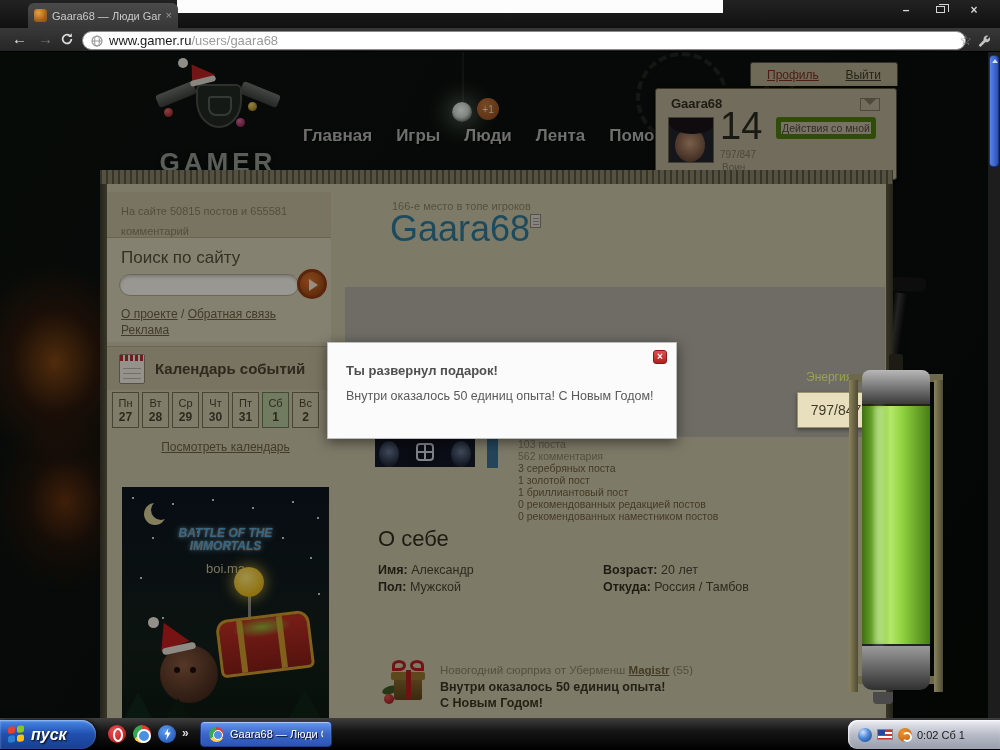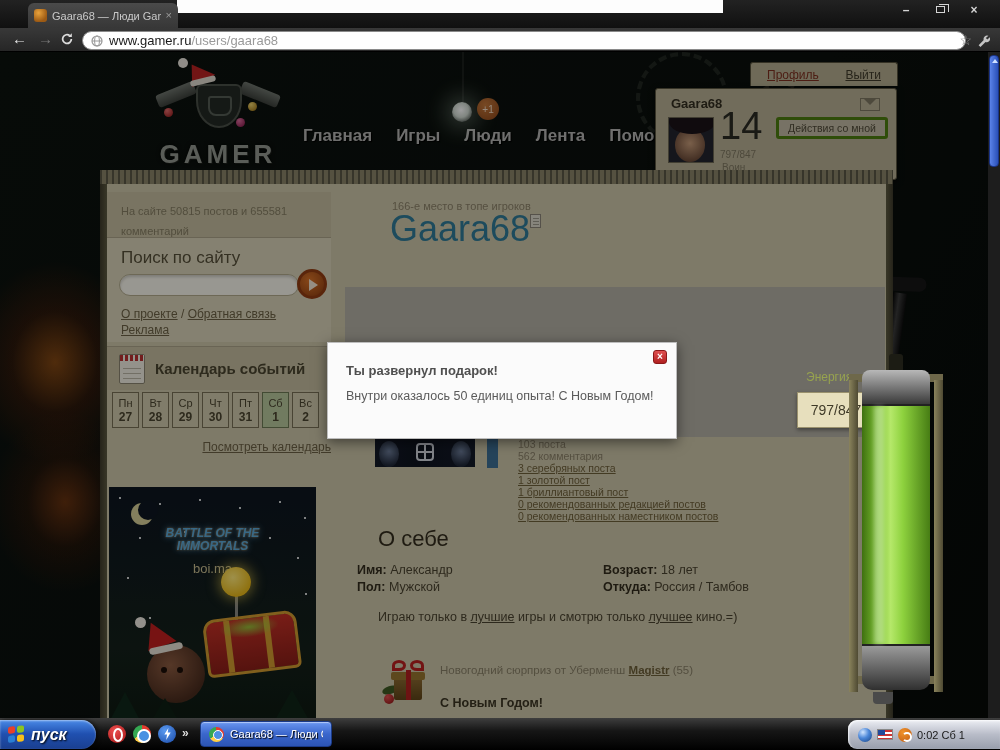--- a/index.html
+++ b/index.html
@@ -46,42 +46,42 @@
   .shield::after{content:"";position:absolute;left:10px;top:10px;width:20px;height:16px;border:2px solid #555c54;border-radius:3px 3px 8px 8px;}
   .wingL{position:absolute;left:8px;top:22px;width:40px;height:13px;background:linear-gradient(#6d736c,#3c403b);transform:rotate(-22deg);border-radius:3px;}
   .wingR{position:absolute;right:8px;top:22px;width:40px;height:13px;background:linear-gradient(#6d736c,#3c403b);transform:rotate(22deg);border-radius:3px;}
   .santa{position:absolute;left:38px;top:-4px;width:0;height:0;border-left:10px solid transparent;border-right:16px solid transparent;border-bottom:20px solid #b82222;transform:rotate(-28deg);}
   .santa-pom{position:absolute;left:30px;top:-8px;width:10px;height:10px;border-radius:50%;background:#e8e4dc;}
   .santa-brim{position:absolute;left:42px;top:12px;width:26px;height:6px;border-radius:3px;background:#ddd8ce;transform:rotate(-14deg);}
   .orn{position:absolute;width:9px;height:9px;border-radius:50%;}
   .orn.o1{left:16px;top:42px;background:radial-gradient(circle at 35% 30%,#e06a6a,#8a1414);}
   .orn.o2{left:100px;top:36px;background:radial-gradient(circle at 35% 30%,#ecd26a,#93690f);}
   .orn.o3{left:88px;top:52px;background:radial-gradient(circle at 35% 30%,#d86a9a,#7a1040);}
-  .logo-text{position:absolute;left:0;bottom:8px;width:140px;text-align:center;font-size:26px;font-weight:bold;letter-spacing:4px;color:#92978f;text-shadow:1px 1px 0 #1a1d19,0 0 4px rgba(0,0,0,.8);}
+  .logo-text{position:absolute;left:0;bottom:0;width:140px;text-align:center;font-size:26px;font-weight:bold;letter-spacing:4px;color:#92978f;text-shadow:1px 1px 0 #1a1d19,0 0 4px rgba(0,0,0,.8);}
   .mainnav{left:303px;top:74px;display:flex;gap:24px;z-index:2;}
   .mainnav .nav-item{font-size:17px;font-weight:bold;color:#b4b4b2;text-shadow:1px 1px 1px #000;}
   .bulb-wire{left:462px;top:0;width:2px;height:54px;background:#1b1f1c;z-index:2;}
   .bulb{left:452px;top:50px;width:20px;height:20px;border-radius:50%;background:radial-gradient(circle at 45% 40%,#ffffff,#cfd8d0 45%,rgba(200,220,205,0));box-shadow:0 0 20px 7px rgba(215,240,220,.28);z-index:2;}
   .badge-plus{left:477px;top:46px;width:22px;height:22px;border-radius:50%;background:radial-gradient(circle at 38% 32%,#c0763a,#8a4418);color:#f0dcc8;font-size:10px;display:flex;align-items:center;justify-content:center;z-index:2;}
 
   .acct-tab{left:750px;top:10px;width:148px;height:24px;background:#b3ac8f;border:1px solid #55503a;border-bottom:none;border-radius:3px 3px 0 0;display:flex;align-items:center;justify-content:space-between;padding:0 16px;z-index:2;}
   .lnk-profile{font-size:12px;color:#7c3020;text-decoration:underline;}
   .lnk-logout{font-size:12px;color:#3f3a2a;text-decoration:underline;}
 
   .card{left:655px;top:36px;width:242px;height:92px;background:#b6ae94;border:1px solid #5a5540;border-radius:3px;box-shadow:0 2px 6px rgba(0,0,0,.5);z-index:2;}
   .card-name{position:absolute;left:15px;top:7px;font-size:13px;font-weight:bold;color:#332e20;}
   .envelope{position:absolute;right:16px;top:9px;width:20px;height:13px;border:1px solid #7d7662;}
   .envelope::after{content:"";position:absolute;left:2px;top:-1px;width:0;height:0;border-left:7px solid transparent;border-right:7px solid transparent;border-top:7px solid #7d7662;}
   .card-avatar{position:absolute;left:12px;top:28px;width:46px;height:46px;border:1px solid #6a6452;background:#23252e;overflow:hidden;}
   .card-avatar::before{content:"";position:absolute;left:6px;top:10px;width:30px;height:34px;border-radius:50%;background:radial-gradient(circle at 50% 45%,#c49a78,#6a4a38 75%);}
   .card-avatar::after{content:"";position:absolute;left:0px;top:-8px;width:46px;height:24px;border-radius:50%;background:#1a1218;}
   .card-level{position:absolute;left:64px;top:18px;font-size:38px;color:#2b2b23;line-height:38px;}
   .card-xp{position:absolute;left:64px;top:60px;font-size:10px;color:#7e7760;}
   .card-class{position:absolute;left:66px;top:73px;font-size:10px;color:#7e7760;}
-  .card-actions{position:absolute;left:120px;top:28px;width:112px;height:22px;border:3px solid #4d7c0f;border-radius:3px;background:rgba(255,255,255,.14);font-size:10.5px;color:#4f4938;display:flex;align-items:center;justify-content:center;}
+  .card-actions{position:absolute;left:120px;top:28px;width:100px;height:22px;border:5px solid #4d7c0f;border-radius:3px;background:rgba(255,255,255,.14);font-size:10.5px;color:#4f4938;display:flex;align-items:center;justify-content:center;}
 
   .ribbed{left:100px;top:118px;width:793px;height:14px;background:#8a8468;background-image:repeating-linear-gradient(90deg,rgba(0,0,0,.35) 0 2px,transparent 2px 6px);z-index:2;}
   .column{left:100px;top:132px;width:793px;height:534px;background:#ccc5a9;z-index:2;}
   .trimL{left:100px;top:132px;width:7px;height:534px;background:linear-gradient(90deg,#3e3b2b,#5c5940);z-index:3;}
   .trimR{left:886px;top:132px;width:7px;height:534px;background:linear-gradient(90deg,#5c5940,#3e3b2b);z-index:3;}
 
   
   .sb-stats{left:107px;top:140px;width:224px;height:46px;background:#c3bc9e;border-bottom:1px solid #aaa288;padding:9px 14px;font-size:11px;color:#857d63;line-height:20px;z-index:3;}
   .sb-search{left:107px;top:186px;width:224px;height:104px;background:#d7d1b7;padding:10px 14px;z-index:3;}
   .sb-search h2{margin:0;font-size:17px;font-weight:normal;color:#554e38;}
@@ -93,24 +93,24 @@
   .sb-calhead{left:107px;top:294px;width:224px;height:44px;background:#c3bc9e;border-top:1px solid #aaa288;display:flex;align-items:center;gap:10px;padding:0 12px;z-index:3;}
   .cal-icon{width:26px;height:30px;background:#efece0;border:1px solid #8a8470;border-radius:2px;position:relative;}
   .cal-icon::before{content:"";position:absolute;left:0;top:0;width:100%;height:6px;background:repeating-linear-gradient(90deg,#b83030 0 3px,#efece0 3px 5px);}
   .cal-icon::after{content:"";position:absolute;left:3px;top:9px;width:18px;height:16px;background:repeating-linear-gradient(180deg,transparent 0 4px,#b8b4a4 4px 5px);}
   .cal-title{font-size:15px;font-weight:bold;color:#4a442f;}
   .cal-days{left:112px;top:340px;display:flex;gap:3px;z-index:3;}
   .cal-cell{width:27px;height:36px;border:1px solid #776f55;background:#cfc8ab;display:flex;flex-direction:column;align-items:center;justify-content:center;gap:1px;}
   .cal-cell .dow{font-size:11px;color:#4a442f;}
   .cal-cell .dt{font-size:12px;font-weight:bold;color:#4a442f;}
   .cal-cell.today{background:#b7c79c;border-color:#6d7a55;}
-  .cal-view{left:107px;top:388px;width:224px;text-align:right;font-size:12px;z-index:3;padding-left:13px;}
-
-  
-  .ad{left:109px;top:435px;width:207px;height:231px;background:linear-gradient(#0d1520,#14201a 70%,#0e1a12);overflow:hidden;z-index:3;}
+  .cal-view{left:107px;top:388px;width:224px;text-align:center;font-size:12px;z-index:3;padding-left:13px;}
+
+  
+  .ad{left:122px;top:435px;width:207px;height:231px;background:linear-gradient(#0d1520,#14201a 70%,#0e1a12);overflow:hidden;z-index:3;}
   .moon{position:absolute;left:22px;top:16px;width:22px;height:22px;border-radius:50%;background:#d6cd96;}
   .moon::after{content:"";position:absolute;left:7px;top:-3px;width:20px;height:20px;border-radius:50%;background:#0e1621;}
   .stars{position:absolute;left:10px;top:10px;width:2px;height:2px;background:#fff;opacity:.8;box-shadow:40px 6px #fff,80px 2px #fff,120px 10px #fff,160px 4px #fff,185px 20px #fff,20px 40px #fff,65px 34px #fff,150px 40px #fff,178px 60px #fff,8px 80px #fff,186px 96px #fff,30px 120px #fff;}
   .ad-logo{position:absolute;left:0;top:40px;width:207px;text-align:center;font-size:12px;font-weight:bold;font-style:italic;color:#5aa8d8;line-height:13px;text-shadow:0 0 6px rgba(90,168,216,.9),0 0 2px #d87a20;}
   .ad-url{position:absolute;left:0;top:74px;width:207px;text-align:center;font-size:13px;color:#c8bd90;}
   .lolli-stick{position:absolute;left:126px;top:108px;width:3px;height:46px;background:#8a8a84;}
   .lolli{position:absolute;left:112px;top:80px;width:30px;height:30px;border-radius:50%;background:radial-gradient(circle at 40% 35%,#ffe878,#e8b81a 70%);box-shadow:0 0 12px 3px rgba(240,210,80,.5);}
   .chest{position:absolute;left:96px;top:128px;width:94px;height:58px;background:linear-gradient(#c23026,#8a1f18);border:3px solid #d09a30;border-radius:12px 12px 6px 6px;transform:rotate(-7deg);}
   .chest::before{content:"";position:absolute;left:20%;top:0;width:6px;height:100%;background:#d09a30;}
   .chest::after{content:"";position:absolute;left:66%;top:0;width:6px;height:100%;background:#d09a30;}
@@ -134,23 +134,23 @@
   .gray-panel{left:345px;top:235px;width:540px;height:150px;background:#b2afa4;z-index:3;}
   .ava-banner{left:375px;top:385px;width:100px;height:30px;background:linear-gradient(90deg,#141a28,#0f141f 40%,#141a28);z-index:3;overflow:hidden;}
   .ava-banner .face{position:absolute;top:4px;width:20px;height:26px;border-radius:50%;background:radial-gradient(circle at 50% 40%,#6a7a96,#202838 75%);}
   .ava-banner .f1{left:4px;} .ava-banner .f2{right:4px;}
   .ram-ring{position:absolute;left:41px;top:6px;width:18px;height:18px;border:2px solid #cfd3dc;border-radius:4px;}
   .ram-ring::before{content:"";position:absolute;left:6px;top:-2px;width:2px;height:18px;background:#cfd3dc;}
   .ram-ring::after{content:"";position:absolute;left:-2px;top:6px;width:18px;height:2px;background:#cfd3dc;}
   .blue-bar{left:487px;top:385px;width:11px;height:31px;background:#3d6e94;z-index:3;}
   .stat-list{left:518px;top:387px;width:220px;font-size:10.5px;line-height:11.5px;z-index:3;color:#8a8168;}
   .stat-list .srow{margin-bottom:0.5px;}
-  .stat-list .slink{color:#6d5f39;text-decoration:underline;}
+  .stat-list .slink{color:#6d5f39;}
   .about-title{left:378px;top:474px;font-size:22px;color:#332d1d;z-index:3;}
-  .about-l{left:357px;top:510px;font-size:12.5px;line-height:17px;color:#4a432f;z-index:3;}
+  .about-l{left:378px;top:510px;font-size:12.5px;line-height:17px;color:#4a432f;z-index:3;}
   .about-r{left:603px;top:510px;font-size:12.5px;line-height:17px;color:#4a432f;z-index:3;}
   .about-l b,.about-r b{color:#332d1d;}
   .quote{left:378px;top:558px;font-size:12.5px;color:#4a432f;z-index:3;}
   .quote a{color:#4a432f;text-decoration:underline;}
   .gift-icon{left:382px;top:604px;width:52px;height:50px;z-index:3;}
   .g-box{position:absolute;left:12px;top:22px;width:28px;height:22px;background:linear-gradient(#8a6830,#5e4418);border-radius:2px;}
   .g-lid{position:absolute;left:9px;top:16px;width:34px;height:8px;background:#97742f;border-radius:2px;}
   .g-rib{position:absolute;left:24px;top:14px;width:5px;height:30px;background:#b02020;}
   .g-bowL{position:absolute;left:10px;top:4px;width:14px;height:11px;border:3px solid #b82020;border-radius:50% 50% 50% 0;}
   .g-bowR{position:absolute;left:28px;top:4px;width:14px;height:11px;border:3px solid #b82020;border-radius:50% 50% 0 50%;}
@@ -370,40 +370,38 @@
       <div class="srow"><a class="slink">0 рекомендованных редакцией постов</a></div>
       <div class="srow"><a class="slink">0 рекомендованных наместником постов</a></div>
     </div>
 
     <div class="abs about-title">О себе</div>
     <div class="abs about-l">
       <div><b>Имя:</b> <span>Александр</span></div>
       <div><b>Пол:</b> <span>Мужской</span></div>
     </div>
     <div class="abs about-r">
-      <div><b>Возраст:</b> <span>18 лет</span></div>
+      <div><b>Возраст:</b> <span>20 лет</span></div>
       <div><b>Откуда:</b> <span>Россия / Тамбов</span></div>
     </div>
 
-    <div class="abs quote">
-      <span>Играю только в </span><a>лучшие</a><span> игры и смотрю только </span><a>лучшее</a><span> кино.=)</span>
-    </div>
 
     <div class="abs gift-icon">
       <div class="g-holly"></div>
       <div class="g-box"></div>
       <div class="g-lid"></div>
       <div class="g-rib"></div>
       <div class="g-bowL"></div>
       <div class="g-bowR"></div>
       <div class="g-ball"></div>
     </div>
     <div class="abs gift-l1">
       <span>Новогодний сюрприз от Уберменш </span><a>Magistr</a><span> (55)</span>
     </div>
+    <div class="abs gift-l2">Внутри оказалось 50 единиц опыта!</div>
     <div class="abs gift-l3">С Новым Годом!</div>
 
     <div class="overlay"></div>
 
     <div class="abs en-label">Энергия</div>
     <div class="abs en-tag">797/847</div>
     <div class="abs tube-frame energy">
       <div class="hook"></div>
       <div class="barT"></div>
       <div class="barB"></div>

